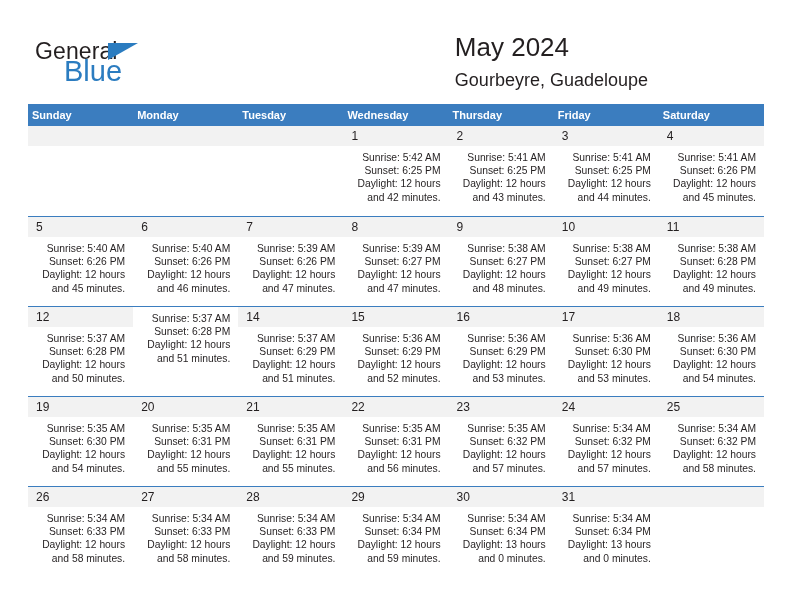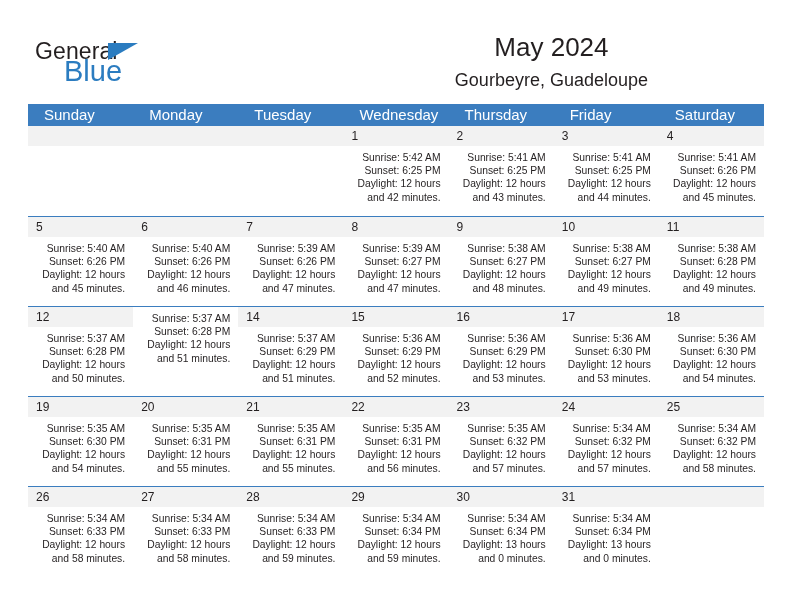--- a/index.html
+++ b/index.html
@@ -61,21 +61,21 @@
     width: 0;
     height: 0;
     border-left: 30px solid #2b7cc0;
     border-bottom: 17px solid transparent;
     border-top: 0 solid transparent;
   }
   .title-block {
     position: absolute;
     right: 36px;
     top: 32px;
-    text-align: center;
+    text-align: left;
   }
   .cal-title {
     font-size: 26px;
     color: #231f20;
     line-height: 30px;
     white-space: nowrap;
   }
   .cal-subtitle {
     font-size: 18px;
     color: #231f20;
@@ -92,26 +92,27 @@
     width: 736px;
   }
   .weekday-row {
     display: flex;
     background: #3b7dbf;
     height: 22px;
   }
   .weekday {
     flex: 1 1 0;
     color: #ffffff;
-    font-size: 15px;
+    font-size: 11px;
     line-height: 22px;
-    padding-left: 16px;
+    padding-left: 4px;
     box-sizing: border-box;
     overflow: hidden;
     white-space: nowrap;
+    font-weight: bold;
   }
   .week-row {
     display: flex;
     height: 90px;
     border-top: 1px solid #3b7dbf;
     box-sizing: border-box;
   }
   .week-row.first {
     border-top: none;
   }

